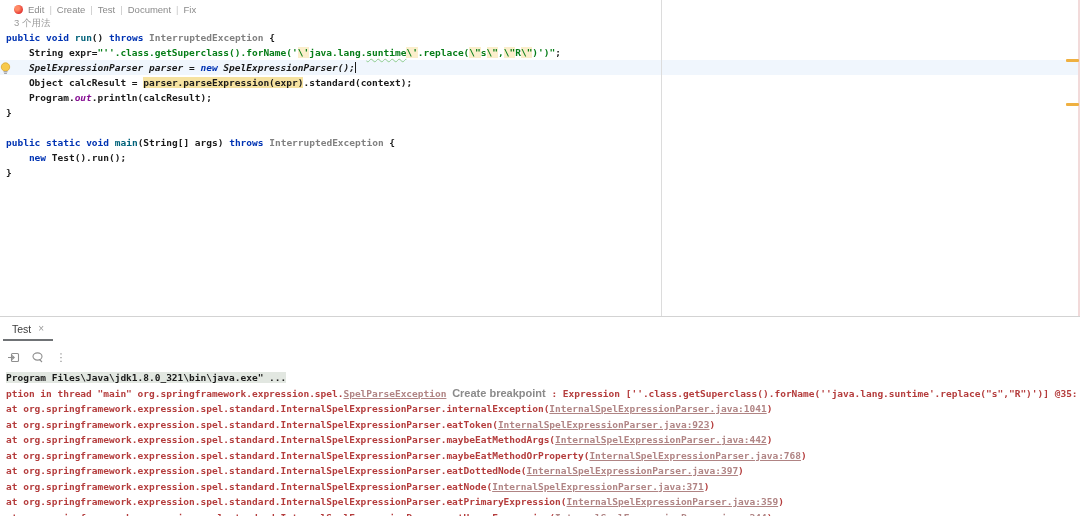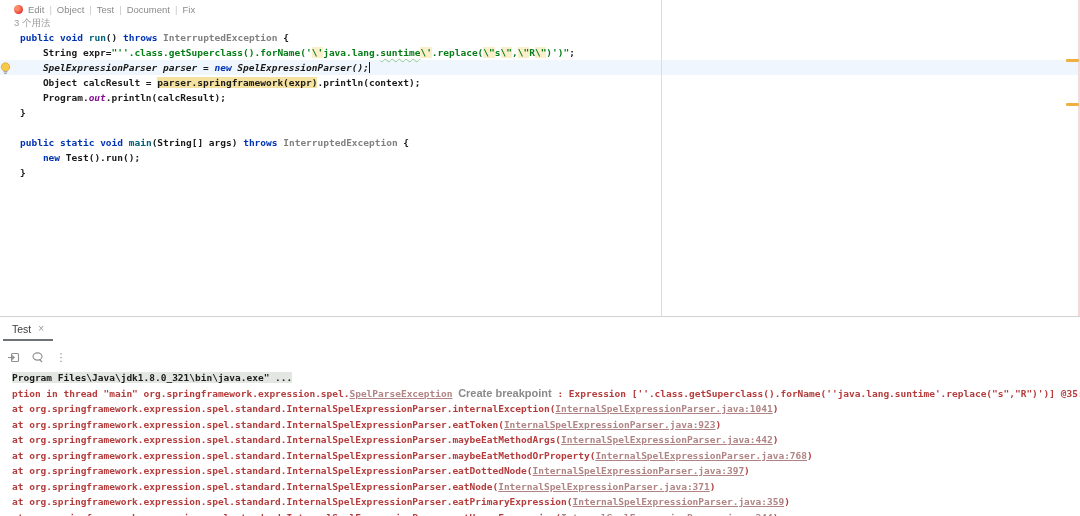--- a/index.html
+++ b/index.html
@@ -9,21 +9,21 @@
     border-bottom:1px solid #d3d3d3;box-sizing:border-box;}
   .inlay-row{position:absolute;left:14px;top:3px;height:12px;display:flex;align-items:center;
     font-size:9.5px;color:#8a8a8a;gap:5px;white-space:pre;}
   .ai-icon{width:9px;height:9px;border-radius:50%;flex:0 0 auto;
     background:radial-gradient(circle at 35% 35%,#ff8a65 0 25%,#e53935 70%,#c62828 100%);}
   .ai-label{cursor:pointer;}
   .ai-sep{color:#c8c8c8;}
   .usage-hint{position:absolute;left:14px;top:17px;font-size:9.5px;color:#9a9a9a;}
   .code{position:absolute;left:0;top:30px;width:1080px;
     font-family:"DejaVu Sans Mono","Liberation Mono",monospace;font-size:9.5px;font-weight:600;}
-  .code-line{height:15px;line-height:15px;white-space:pre;padding-left:20px;}
+  .code-line{height:15px;line-height:15px;white-space:pre;padding-left:6px;}
   .code-line.current{background:#f0f6fd;font-style:italic;}
   .tk-kw{color:#0033b3;}
   .tk-decl{color:#00627a;}
   .tk-plain{color:#1a1a1a;}
   .tk-gray{color:#808080;}
   .tk-str{color:#067d17;}
   .tk-esc{color:#067d17;background:#fbeecb;}
   .tk-typo{color:#067d17;text-decoration:underline wavy #8fcd8f 1px;text-underline-offset:2px;}
   .tk-field{color:#871094;font-style:italic;}
   .tk-hl{color:#1a1a1a;background:#f6e2a0;}
@@ -39,52 +39,52 @@
   .tab{display:inline-flex;align-items:center;gap:7px;margin-left:3px;padding:5px 9px 4px 9px;
     border-bottom:2px solid #6f7275;font-size:10.5px;color:#3c3c3c;cursor:pointer;}
   .tab-close{color:#9a9a9a;font-size:10px;line-height:10px;cursor:pointer;}
   .toolbar{position:absolute;left:6px;top:30px;height:18px;display:flex;align-items:center;gap:10px;
     color:#8f8f8f;}
   .tbtn{width:14px;height:14px;display:flex;align-items:center;justify-content:center;cursor:pointer;}
   .kebab{font-size:11px;color:#8f8f8f;letter-spacing:0;}
   
   .console{position:absolute;left:0;top:52px;width:1080px;height:146px;overflow:hidden;
     font-family:"DejaVu Sans Mono","Liberation Mono",monospace;font-size:9.5px;font-weight:600;}
-  .console-line{height:15.5px;line-height:15.5px;white-space:pre;padding-left:12px;}
+  .console-line{height:15.5px;line-height:15.5px;white-space:pre;padding-left:6px;}
   .seg-plain{color:#1a1a1a;}
   .seg-sel{color:#1a1a1a;background:#e2e7e1;}
   .seg-err{color:#b43c3c;}
   .seg-link{color:#b08484;text-decoration:underline;cursor:pointer;}
   .seg-bp{color:#8a8a8a;font-family:"Liberation Sans",sans-serif;font-size:11px;cursor:pointer;}
 </style>
 </head>
 <body>
 
 <div class="editor">
 
   <div class="inlay-row">
     <span class="ai-icon"></span>
     <span class="ai-label">Edit</span>
     <span class="ai-sep">|</span>
-    <span class="ai-label">Object</span>
+    <span class="ai-label">Create</span>
     <span class="ai-sep">|</span>
     <span class="ai-label">Test</span>
     <span class="ai-sep">|</span>
     <span class="ai-label">Document</span>
     <span class="ai-sep">|</span>
     <span class="ai-label">Fix</span>
   </div>
 
   <div class="usage-hint">3 个用法</div>
 
   <div class="code">
       <div class="code-line"><span class="tk-kw">public</span><span class="tk-plain"> </span><span class="tk-kw">void</span><span class="tk-plain"> </span><span class="tk-decl">run</span><span class="tk-plain">() </span><span class="tk-kw">throws</span><span class="tk-plain"> </span><span class="tk-gray">InterruptedException</span><span class="tk-plain"> {</span></div>
       <div class="code-line"><span class="tk-plain">    String expr=</span><span class="tk-str">"''.class.getSuperclass().forName('</span><span class="tk-esc">\'</span><span class="tk-str">java.lang.</span><span class="tk-typo">suntime</span><span class="tk-esc">\'</span><span class="tk-str">.replace(</span><span class="tk-esc">\"</span><span class="tk-str">s</span><span class="tk-esc">\"</span><span class="tk-str">,</span><span class="tk-esc">\"</span><span class="tk-str">R</span><span class="tk-esc">\"</span><span class="tk-str">)')"</span><span class="tk-plain">;</span></div>
       <div class="code-line current"><span class="tk-plain">    SpelExpressionParser parser = </span><span class="tk-kw">new</span><span class="tk-plain"> SpelExpressionParser();</span><span class="caret"></span></div>
-      <div class="code-line"><span class="tk-plain">    Object calcResult = </span><span class="tk-hl">parser.springframework(expr)</span><span class="tk-plain">.println(context);</span></div>
+      <div class="code-line"><span class="tk-plain">    Object calcResult = </span><span class="tk-hl">parser.parseExpression(expr)</span><span class="tk-plain">.standard(context);</span></div>
       <div class="code-line"><span class="tk-plain">    Program.</span><span class="tk-field">out</span><span class="tk-plain">.println(calcResult);</span></div>
       <div class="code-line"><span class="tk-plain">}</span></div>
       <div class="code-line"><span class="tk-plain"></span></div>
       <div class="code-line"><span class="tk-kw">public</span><span class="tk-plain"> </span><span class="tk-kw">static</span><span class="tk-plain"> </span><span class="tk-kw">void</span><span class="tk-plain"> </span><span class="tk-decl">main</span><span class="tk-plain">(String[] args) </span><span class="tk-kw">throws</span><span class="tk-plain"> </span><span class="tk-gray">InterruptedException</span><span class="tk-plain"> {</span></div>
       <div class="code-line"><span class="tk-plain">    </span><span class="tk-kw">new</span><span class="tk-plain"> Test().run();</span></div>
       <div class="code-line"><span class="tk-plain">}</span></div>
     </div>
 
   <svg class="bulb" viewBox="0 0 11 13">
     <circle cx="5.5" cy="5" r="4.2" fill="#f7c94b" stroke="#d9a62e" stroke-width="0.8"></circle>

